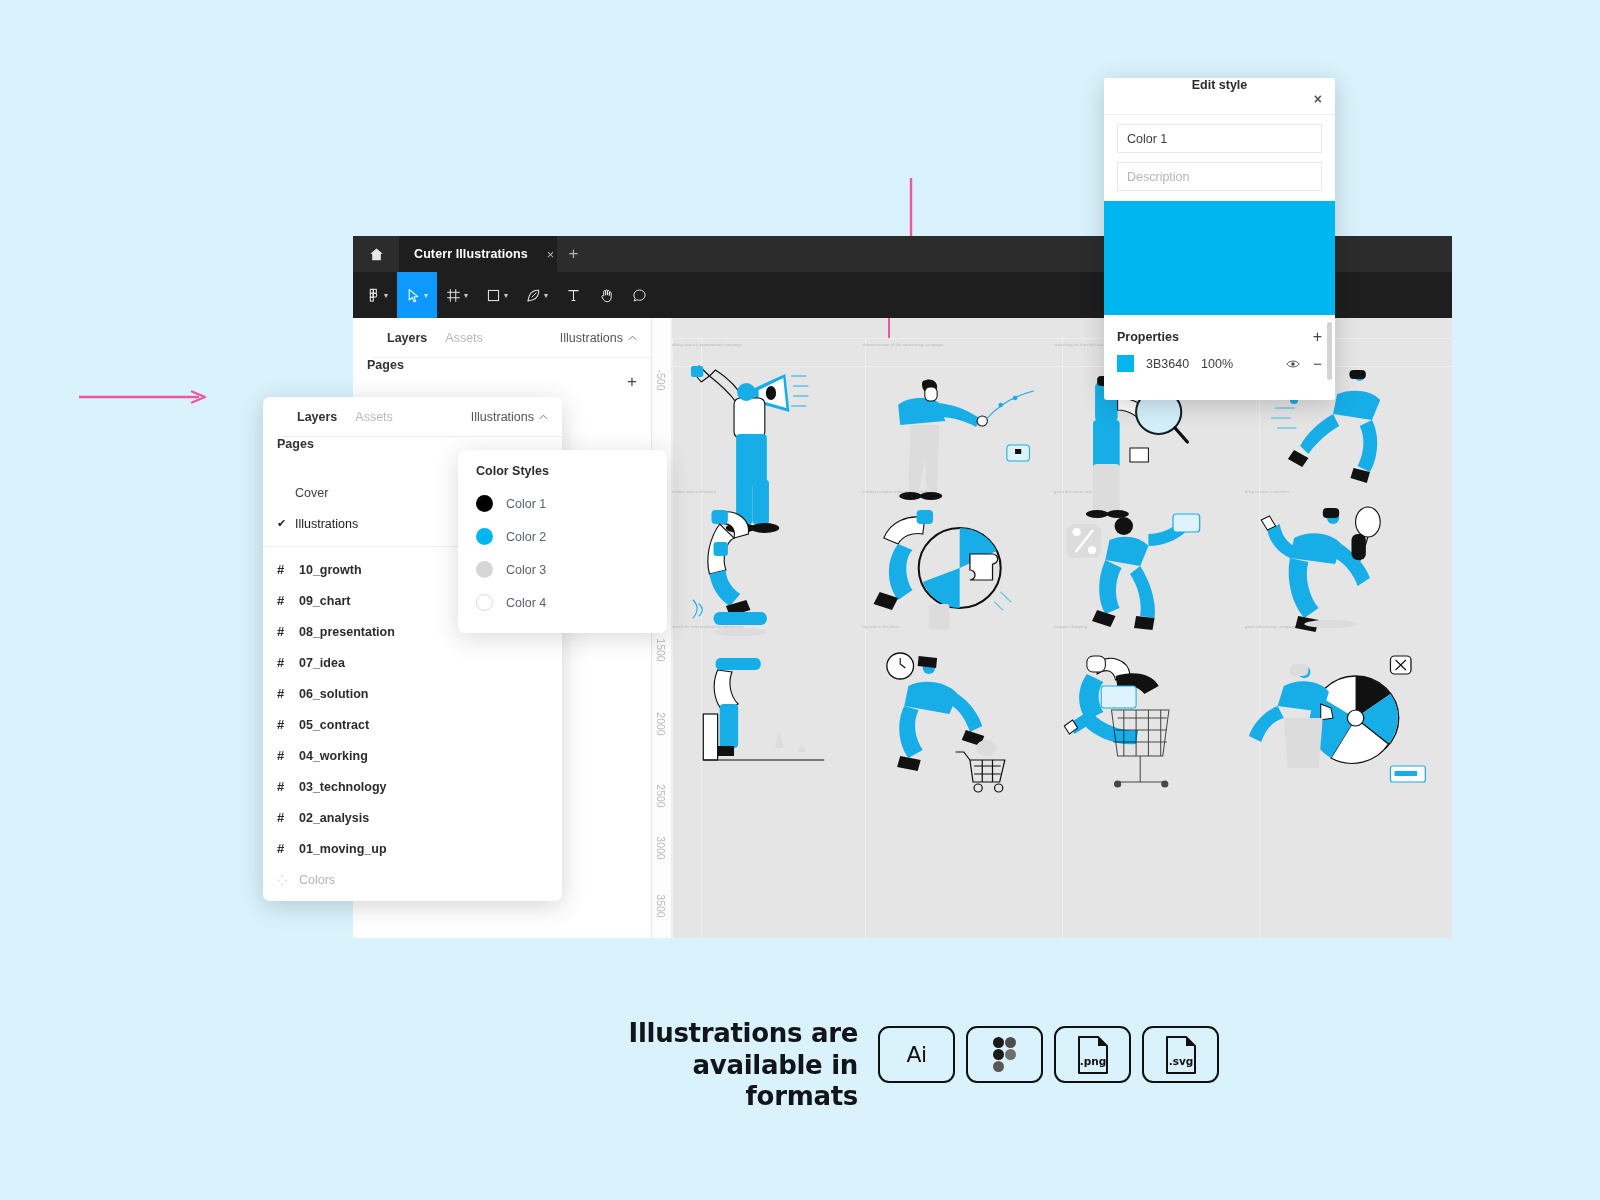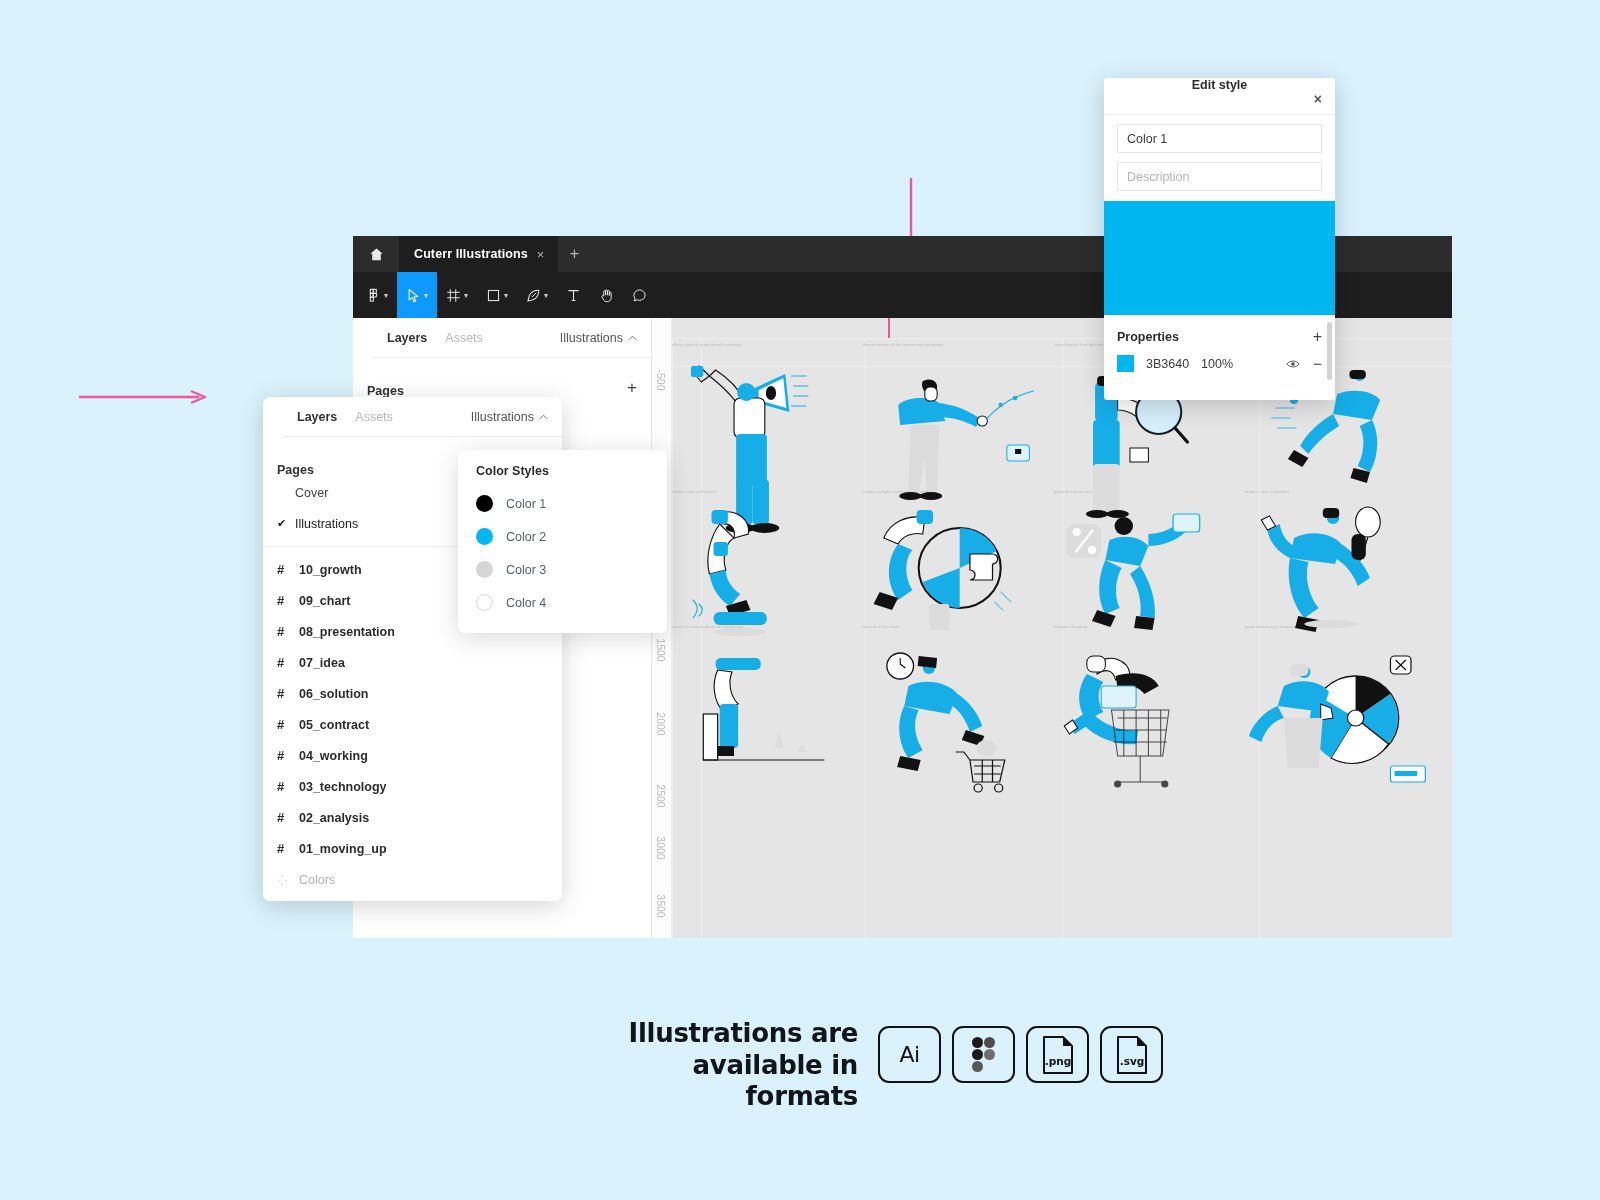--- a/index.html
+++ b/index.html
@@ -35,22 +35,22 @@
     overflow: hidden;
   }
   .tabbar {
     height: 36px; background: #2c2c2c; display: flex; align-items: stretch;
   }
   .home-btn {
     width: 46px; display: flex; align-items: center; justify-content: center;
     background: #2c2c2c;
   }
   .tab-active {
-    display: flex; align-items: center; gap: 9px;
-    padding: 0 13px 0 15px;
+    display: flex; align-items: center; gap: 19px;
+    padding: 0 2px 0 15px;
     background: #1e1e1e; color: #fff;
     font-size: 12.5px; font-weight: 700; letter-spacing: .1px;
   }
   .tab-close { color: #b3b3b3; font-size: 13px; font-weight: 400; line-height: 1; }
   .tab-add {
     display: flex; align-items: center; justify-content: center;
     width: 34px; color: #b3b3b3; font-size: 17px; font-weight: 300;
   }
   .toolbar {
     height: 46px; background: #1e1e1e;
@@ -75,22 +75,22 @@
   .panel-head {
     display: flex; align-items: center; height: 40px;
     padding: 0 14px; border-bottom: 1px solid #ececec;
     font-size: 12.5px;
     margin-left: 20px;
   }
   .ph-tab { font-weight: 700; color: #333; margin-right: 18px; }
   .ph-tab.dim { font-weight: 400; color: #b9b9b9; }
   .ph-right { margin-left: auto; color: #555; font-size: 12.5px; display: flex; gap: 5px; align-items: center; }
   .pages-row {
-    display: flex; align-items: flex-end; height: 40px; padding: 0 14px;
-    font-size: 12.5px; font-weight: 700; color: #333;
+    display: flex; align-items: flex-start; height: 40px; padding: 0 14px;
+    font-size: 12.5px; font-weight: 700; color: #333; flex-direction: column;
   }
   .plus { margin-left: auto; font-size: 17px; font-weight: 300; color: #444; }
 
   .canvas {
     flex: 1; position: relative; background: #e5e5e5; overflow: hidden;
   }
   .ruler-h {
     position: absolute; left: 0; right: 0; top: 0; height: 20px;
     background: #fcfcfc; border-bottom: 1px solid #ededed; z-index: 3;
   }
@@ -179,21 +179,21 @@
     position: absolute; right: 3px; top: 244px; width: 5px; height: 58px;
     background: #d3d3d3; border-radius: 3px;
   }
   .es-scroll-track {
     position: absolute; right: 3px; top: 238px; width: 5px; height: 80px;
   }
 
   
   .formats { position: absolute; left: 878px; top: 1026px; display: flex; gap: 11px; }
   .fbadge {
-    width: 63px; height: 57px; border: 2.3px solid #111; border-radius: 11px;
+    width: 77px; height: 57px; border: 2.3px solid #111; border-radius: 11px;
     display: flex; align-items: center; justify-content: center;
     background: #d9f2fb;
   }
   .fbadge .ai { font-family: "DejaVu Sans", sans-serif; font-size: 22px; font-weight: 400; color: #111; letter-spacing: -.5px; }
 </style>
 </head>
 <body>
 
 <div class="stage">
 

